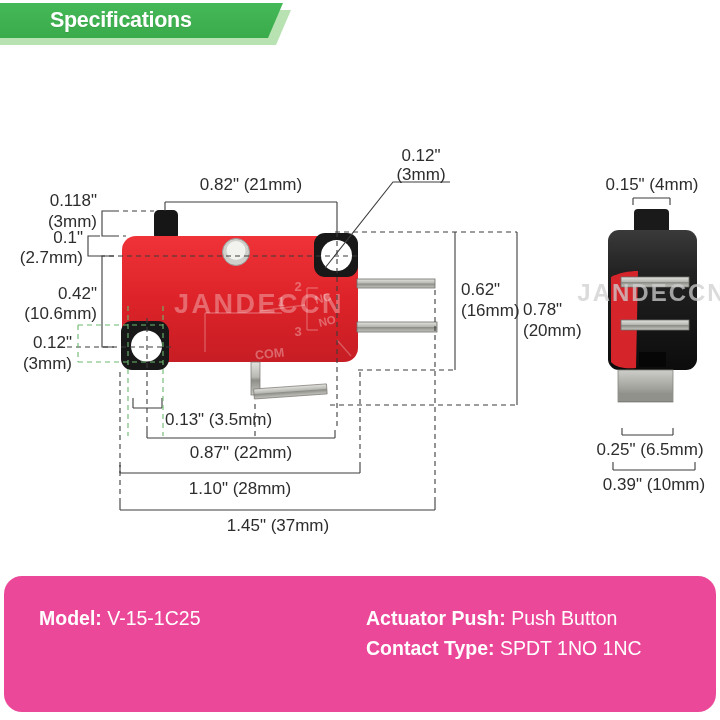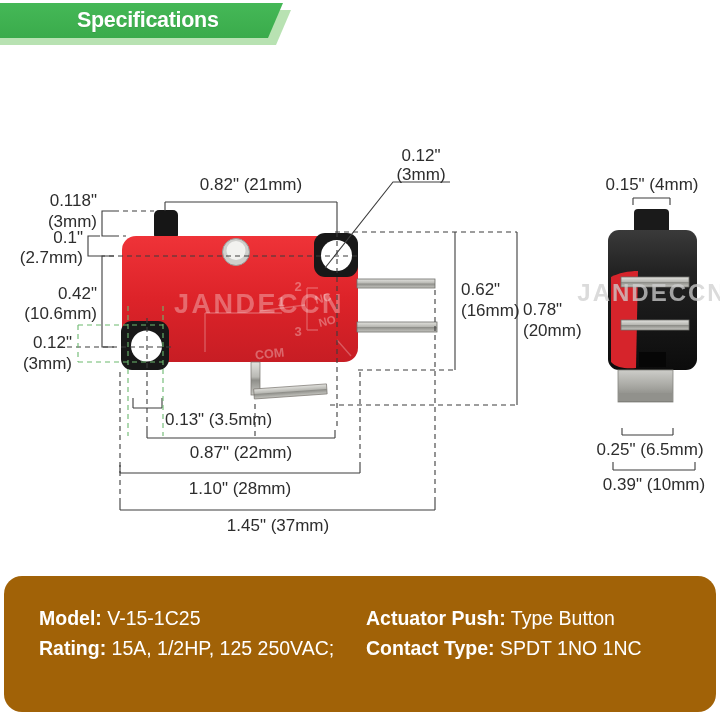--- a/index.html
+++ b/index.html
@@ -15,31 +15,31 @@
     clip-path:polygon(0 0,291px 0,276px 35px,0 35px);
   }
   .ribbon{
     position:absolute;left:0;top:3px;width:283px;height:35px;
     background:linear-gradient(180deg,#45b857 0%,#3aab4b 100%);
     clip-path:polygon(0 0,283px 0,268px 35px,0 35px);
     display:flex;align-items:center;
   }
   .ribbon .title{
     color:#fff;font-size:21.5px;font-weight:700;letter-spacing:-0.3px;
-    padding-left:50px;text-shadow:0 1px 1px rgba(0,0,0,0.08);margin-left:27px;
+    padding-left:50px;text-shadow:0 1px 1px rgba(0,0,0,0.08);
   }
   
   svg.drawing{position:absolute;left:0;top:0;}
   svg text{font-family:"Liberation Sans", sans-serif;}
   .dim{fill:#2d2d2d;font-size:17px;}
   .emb{fill:rgba(255,255,255,0.32);font-weight:700;}
   
   .specs-panel{
     position:absolute;left:4px;top:576px;width:712px;height:136px;
-    background:#a16207;border-radius:18px;
+    background:#ec4899;border-radius:18px;
     color:#ffffff;
   }
   .spec-col{position:absolute;top:27px;display:flex;flex-direction:column;}
   .spec-col.left{left:35px;width:320px;}
   .spec-col.right{left:362px;width:340px;}
   .spec-row{font-size:19.5px;line-height:30px;white-space:pre;}
   .spec-label{font-weight:700;}
 </style>
 </head>
 <body>
@@ -178,19 +178,18 @@
   <text class="dim" x="240" y="494" text-anchor="middle">1.10" (28mm)</text>
   <text class="dim" x="278" y="531" text-anchor="middle">1.45" (37mm)</text>
   <text class="dim" x="652" y="190" text-anchor="middle">0.15" (4mm)</text>
   <text class="dim" x="650" y="455" text-anchor="middle">0.25" (6.5mm)</text>
   <text class="dim" x="654" y="490" text-anchor="middle">0.39" (10mm)</text>
 </svg>
 
 <div class="specs-panel">
   <div class="spec-col left">
     <div class="spec-row"><span class="spec-label">Model:</span><span> V-15-1C25</span></div>
-    <div class="spec-row"><span class="spec-label">Rating:</span><span> 15A, 1/2HP, 125 250VAC;</span></div>
   </div>
   <div class="spec-col right">
-    <div class="spec-row"><span class="spec-label">Actuator Push:</span><span> Type Button</span></div>
+    <div class="spec-row"><span class="spec-label">Actuator Push:</span><span> Push Button</span></div>
     <div class="spec-row"><span class="spec-label">Contact Type:</span><span> SPDT 1NO 1NC</span></div>
   </div>
 </div>
 
 </body></html>

